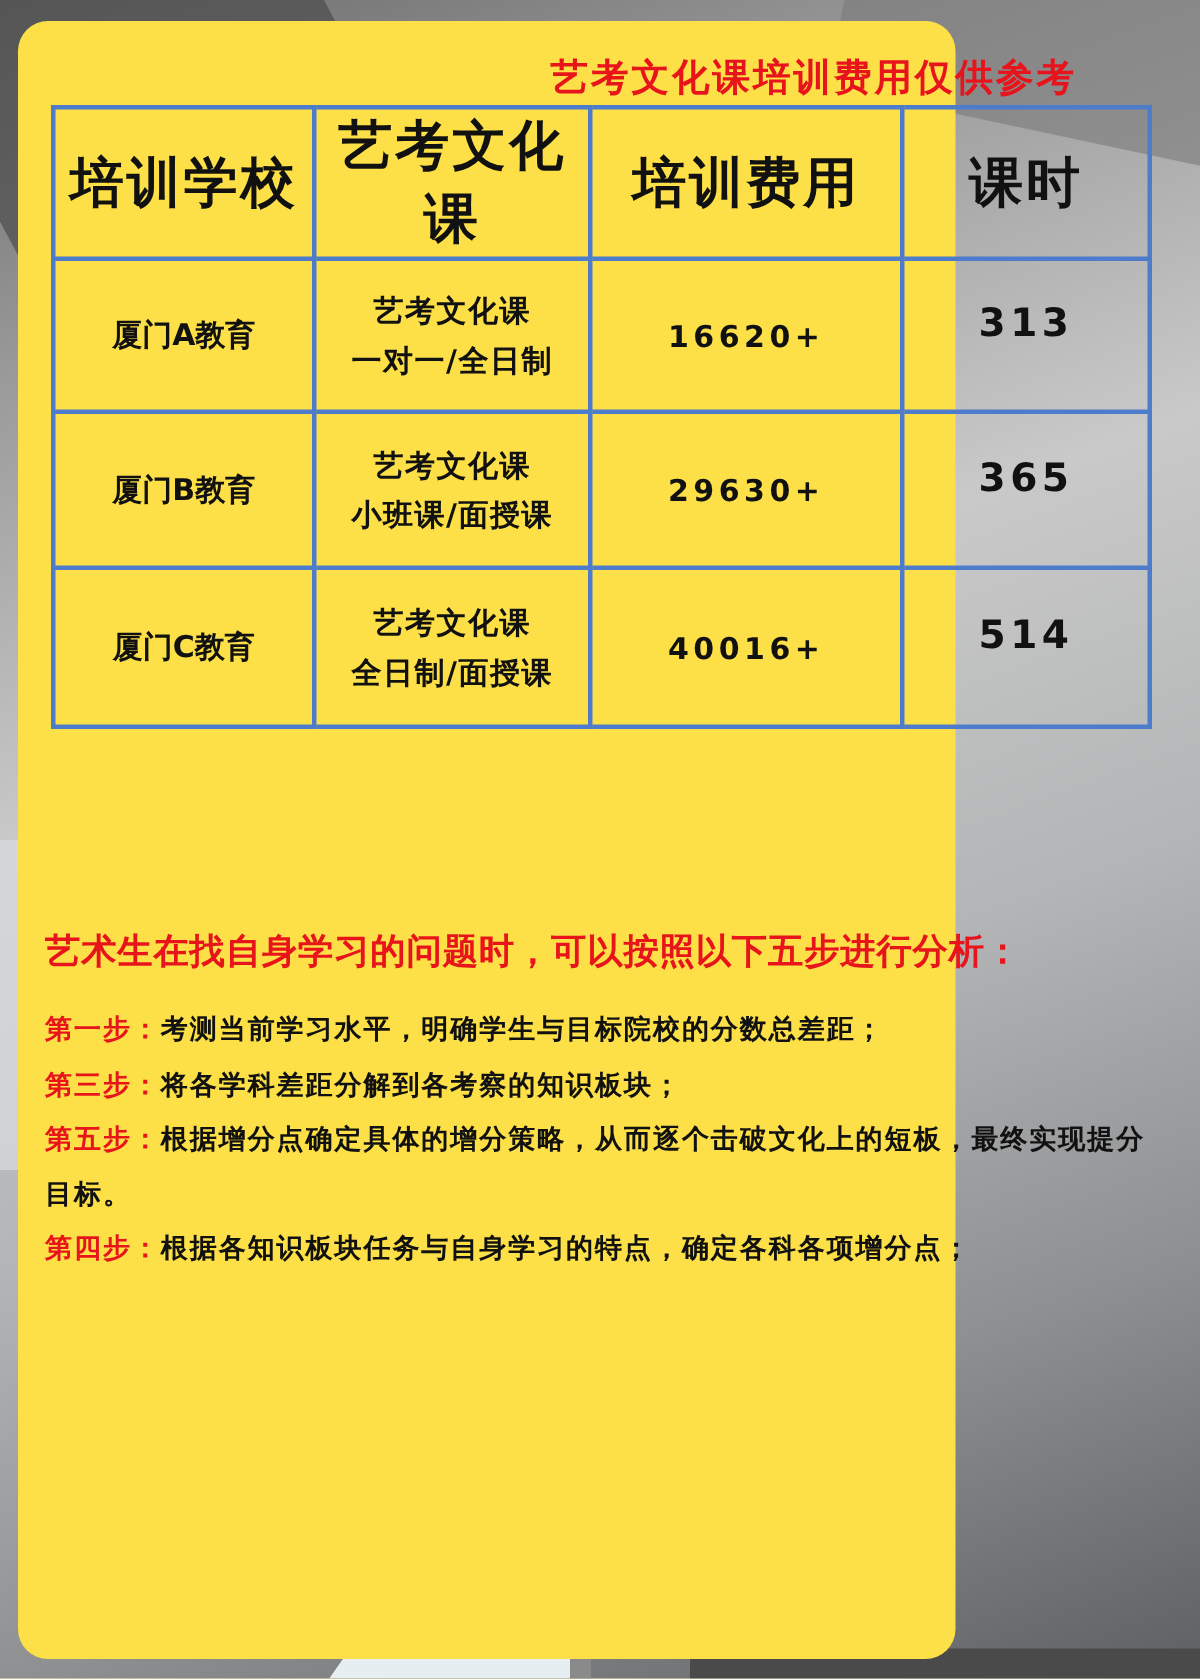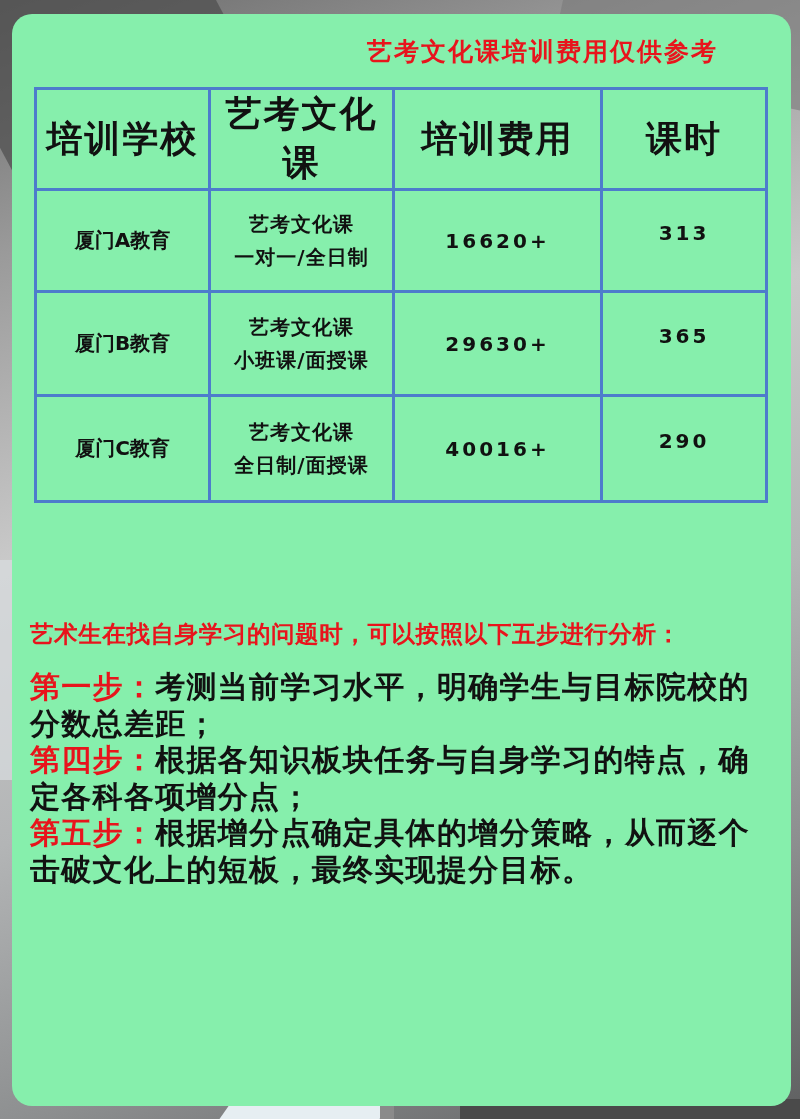--- a/index.html
+++ b/index.html
@@ -35,39 +35,39 @@
       background: #8a8a8a;
     }
     .bg-shape-f {
       position: absolute; right: 0; bottom: 0; width: 340px; height: 20px;
       background: #4a4a4a;
     }
     .card {
       position: absolute;
       left: 12px;
       top: 14px;
-      width: 779px;
+      width: 625px;
       height: 1092px;
-      background: #86efac;
+      background: #fde047;
       border-radius: 20px;
     }
     .title {
       position: absolute;
       left: 355px;
       top: 21px;
       font-size: 25px;
       font-weight: bold;
       color: #e8141c;
       letter-spacing: 2px;
       white-space: nowrap;
     }
     table.fees {
       position: absolute;
       left: 22px;
-      top: 73px;
+      top: 56px;
       width: 731px;
       border-collapse: collapse;
       table-layout: fixed;
       padding-left: 25px;
     }
     table.fees td, table.fees th {
       border: 3px solid #4d7ccc;
       text-align: center;
       vertical-align: middle;
       color: #111;
@@ -80,41 +80,41 @@
       letter-spacing: 2px;
     }
     table.fees td {
       font-size: 20px;
       font-weight: bold;
     }
     tr.r1 td { height: 99px; }
     tr.r2 td { height: 101px; }
     tr.r3 td { height: 103px; }
     .course-line { display: block; line-height: 33px; letter-spacing: 1px; }
-    .num { font-size: 20px; letter-spacing: 3px; }
+    .num { font-size: 26px; letter-spacing: 3px; }
     .num.hours { position: relative; top: -8px; }
     .heading {
       position: absolute;
       left: 18px;
       top: 572px;
       font-size: 23.5px;
       font-weight: bold;
       color: #e8141c;
       white-space: nowrap;
       letter-spacing: 0.6px;
       margin-top: 32px;
     }
     .steps {
       position: absolute;
       left: 18px;
       top: 655px;
       width: 735px;
     }
     .step {
-      font-size: 30px;
+      font-size: 18px;
       font-weight: bold;
       color: #111;
       line-height: 36.5px;
       letter-spacing: 1.3px;
     }
     .step-label { color: #e8141c; }
   </style>
 </head>
 <body>
 
@@ -161,32 +161,35 @@
       <td class="num">29630+</td>
       <td><span class="num hours">365</span></td>
     </tr>
     <tr class="r3">
       <td>厦门C教育</td>
       <td>
         <span class="course-line">艺考文化课</span>
         <span class="course-line">全日制/面授课</span>
       </td>
       <td class="num">40016+</td>
-      <td><span class="num hours">290</span></td>
+      <td><span class="num hours">514</span></td>
     </tr>
   </tbody>
     </table>
 
   <div class="heading">艺术生在找自身学习的问题时，可以按照以下五步进行分析：</div>
 
   <div class="steps">
     <div class="step">
       <span class="step-label">第一步：</span><span>考测当前学习水平，明确学生与目标院校的分数总差距；</span>
     </div>
     <div class="step">
-      <span class="step-label">第四步：</span><span>根据各知识板块任务与自身学习的特点，确定各科各项增分点；</span>
+      <span class="step-label">第三步：</span><span>将各学科差距分解到各考察的知识板块；</span>
     </div>
     <div class="step">
       <span class="step-label">第五步：</span><span>根据增分点确定具体的增分策略，从而逐个击破文化上的短板，最终实现提分目标。</span>
+    </div>
+    <div class="step">
+      <span class="step-label">第四步：</span><span>根据各知识板块任务与自身学习的特点，确定各科各项增分点；</span>
     </div>
   </div>
 
 </div>
 
 </body></html>

